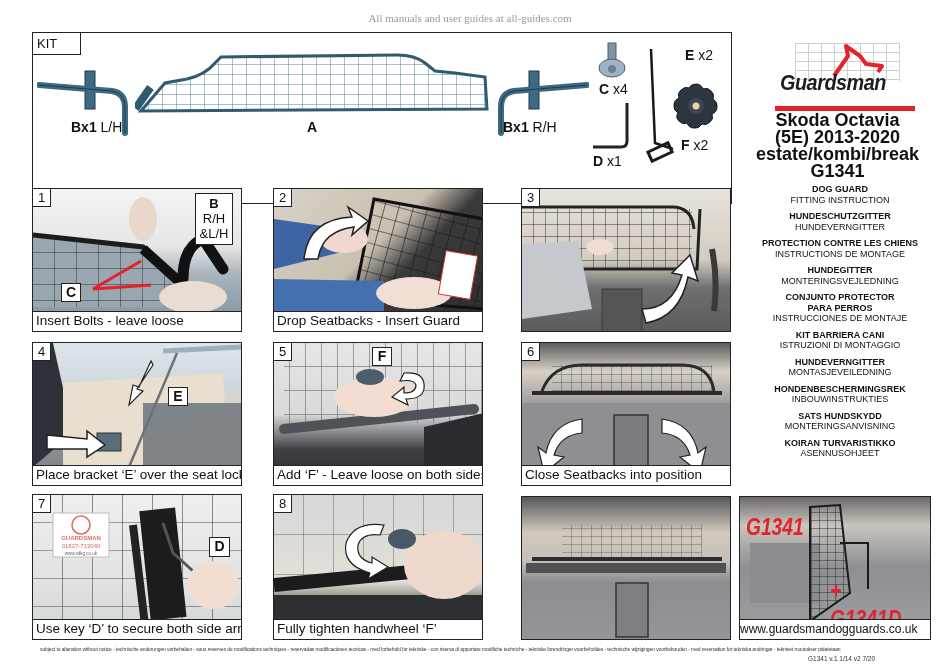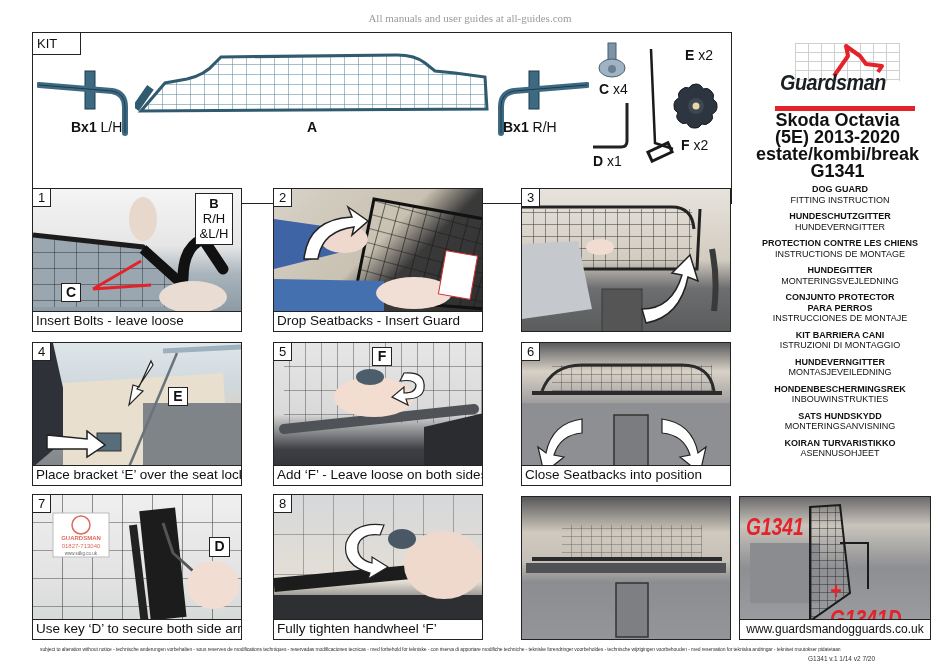--- a/index.html
+++ b/index.html
@@ -68,21 +68,21 @@
     position: absolute; background: #fff; border: 1.5px solid #222; font-weight: bold;
     font-size: 14px; text-align: center; z-index: 2;
   }
 
   .red-code {
     position: absolute; color: #e3222a; font-weight: bold; font-style: italic; font-size: 24px;
     z-index: 2; transform: scaleX(0.8); transform-origin: left;
   }
   .url-caption {
     position: absolute; left: 0; right: 0; bottom: 0; height: 20px; background: #fff;
-    border-top: 1.5px solid #222; font-size: 12px; text-align: center; line-height: 18px; z-index: 2;
+    border-top: 1.5px solid #222; font-size: 12px; text-align: left; line-height: 18px; z-index: 2;
   }
 
   .footer-note {
     position: absolute; left: 40px; top: 646px; width: 880px; font-size: 5px; color: #333;
     white-space: nowrap; letter-spacing: -0.1px;
   }
   .version { position: absolute; left: 808px; top: 655px; font-size: 6.5px; color: #333; }
 </style>
 </head>
 <body>

